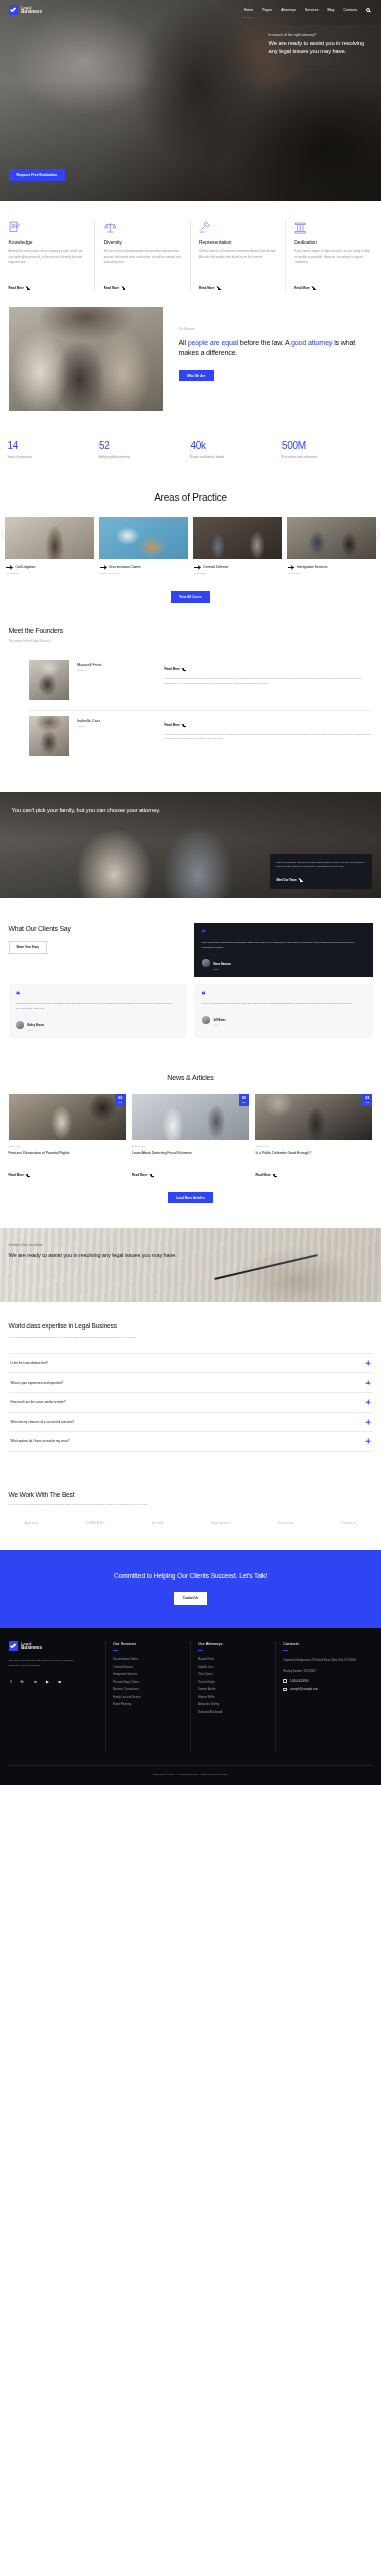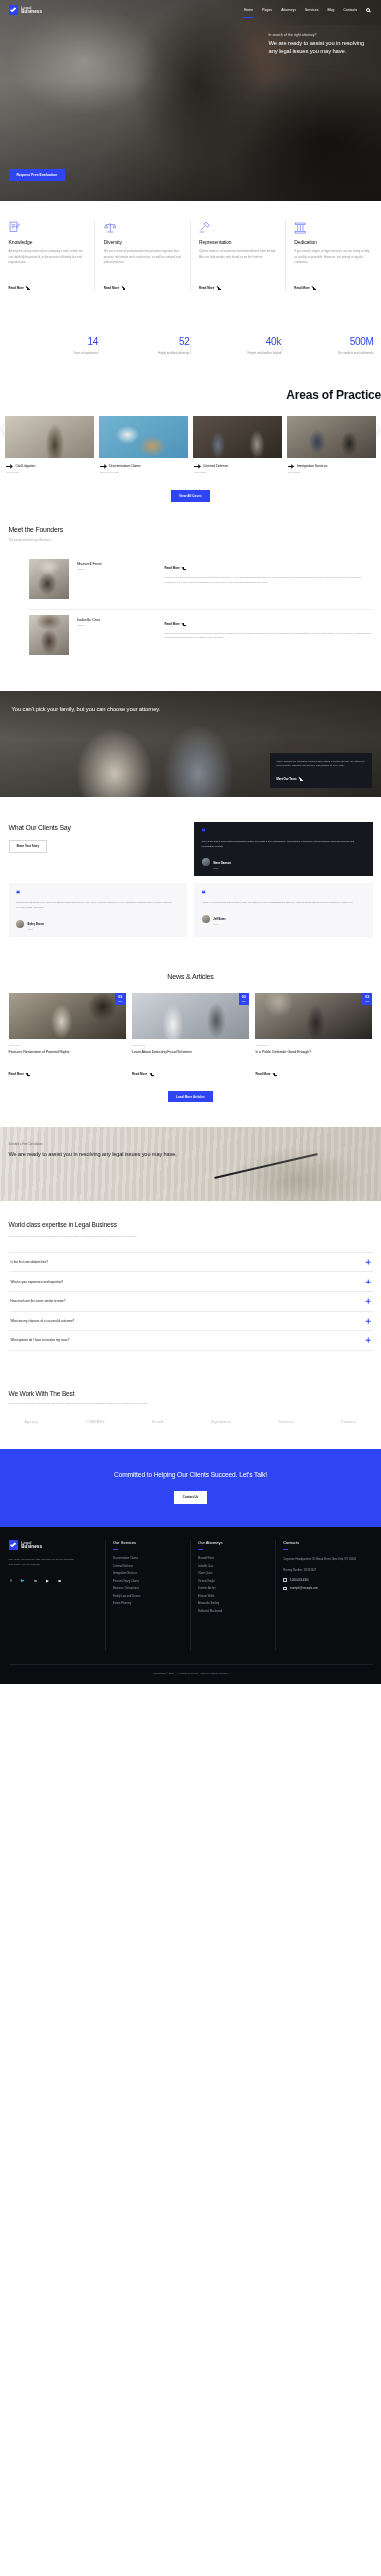--- a/index.html
+++ b/index.html
@@ -57,27 +57,27 @@
      radial-gradient(ellipse 40px 64px at 74% 64%,rgba(225,210,190,.6),transparent 70%),
      radial-gradient(ellipse 64px 32px at 50% 10%,rgba(60,52,44,.7),transparent 75%)}
   .mission-txt{flex:1;padding:20px 11.6px 5.3px 16px}
   .mission-txt .eyebrow{font-size:3px;color:#a9a9b2;margin-bottom:6.9px}
   .mission-txt h2{font-size:7.2px;font-weight:500;line-height:1.5;letter-spacing:-0.2px;color:#11131a}
   .mission-txt h2 .hl{color:#2f44f3}
   .btn-blue{display:inline-block;background:#2f44f3;color:#fff;font-size:3px;font-weight:700;padding:3.7px 8.5px;margin-top:10.6px;letter-spacing:0.1px}
 
   
   .stats{display:grid;grid-template-columns:repeat(4,1fr);padding:30px 7.4px 27.5px 7.4px;background:#fff}
-  .stat{text-align:right;border-right:0.5px solid #ececed}
+  .stat{text-align:left;border-right:0.5px solid #ececed}
   .stat:last-child{border-right:none}
   .stat .num{font-size:10px;color:#2f44f3;font-weight:500;letter-spacing:-0.3px;line-height:1}
   .stat .lbl{font-size:2.8px;color:#8d8d97;margin-top:4.2px}
 
   
-  .sec-title{text-align:right;font-size:12px;font-weight:700;letter-spacing:-0.2px;padding:5.3px 0 13.8px}
+  .sec-title{text-align:center;font-size:10px;font-weight:400;letter-spacing:-0.2px;padding:5.3px 0 13.8px}
   .practice{position:relative}
   .pcards{display:grid;grid-template-columns:repeat(4,1fr);gap:4.8px;padding:0 5.3px}
   .pc-img{height:42px;position:relative;overflow:hidden}
   .pi1{background:linear-gradient(150deg,#cfc8bd,#8c8377)}
   .pi1:before{content:"";position:absolute;inset:0;background:radial-gradient(ellipse 13.8px 32px at 56% 70%,rgba(60,48,36,.85),transparent 68%)}
   .pi2{background:linear-gradient(150deg,#72b4d2,#4e93b8)}
   .pi2:before{content:"";position:absolute;inset:0;background:radial-gradient(ellipse 21px 16px at 60% 72%,rgba(196,152,96,.95),transparent 66%),radial-gradient(ellipse 18px 13.8px at 32% 45%,rgba(240,240,238,.95),transparent 66%)}
   .pi3{background:linear-gradient(150deg,#5c5148,#2d2822)}
   .pi3:before{content:"";position:absolute;inset:0;background:radial-gradient(ellipse 10.6px 21px at 28% 70%,rgba(110,130,150,.8),transparent 66%),radial-gradient(ellipse 11.6px 22px at 72% 68%,rgba(230,222,212,.55),transparent 66%)}
   .pi4{background:linear-gradient(150deg,#9a9487,#4b463e)}
@@ -304,20 +304,30 @@
       </div>
       <h4>Dedication</h4>
       <p>If you need a lawyer or legal services, we are ready to help as quickly as possible. However, our priority is regular customers.</p>
       <a class="more">
           <span>Read More</span>
           <i class="arr-dn"></i>
         </a>
     </div>
   </section>
 
+  <section class="mission">
+    <div class="mission-img"></div>
+    <div class="mission-txt">
+      <div class="eyebrow">Our Mission</div>
+      <h2>
+        <span>All </span><span class="hl">people are equal</span><span> before the law. A </span><span class="hl">good attorney</span><span> is what makes a difference.</span>
+      </h2>
+      <a class="btn-blue">Who We Are</a>
+    </div>
+  </section>
 
   <section class="stats">
     <div class="stat">
         <div class="num">14</div>
         <div class="lbl">Years of experience</div>
       </div>
     <div class="stat">
         <div class="num">52</div>
         <div class="lbl">Highly qualified attorneys</div>
       </div>

